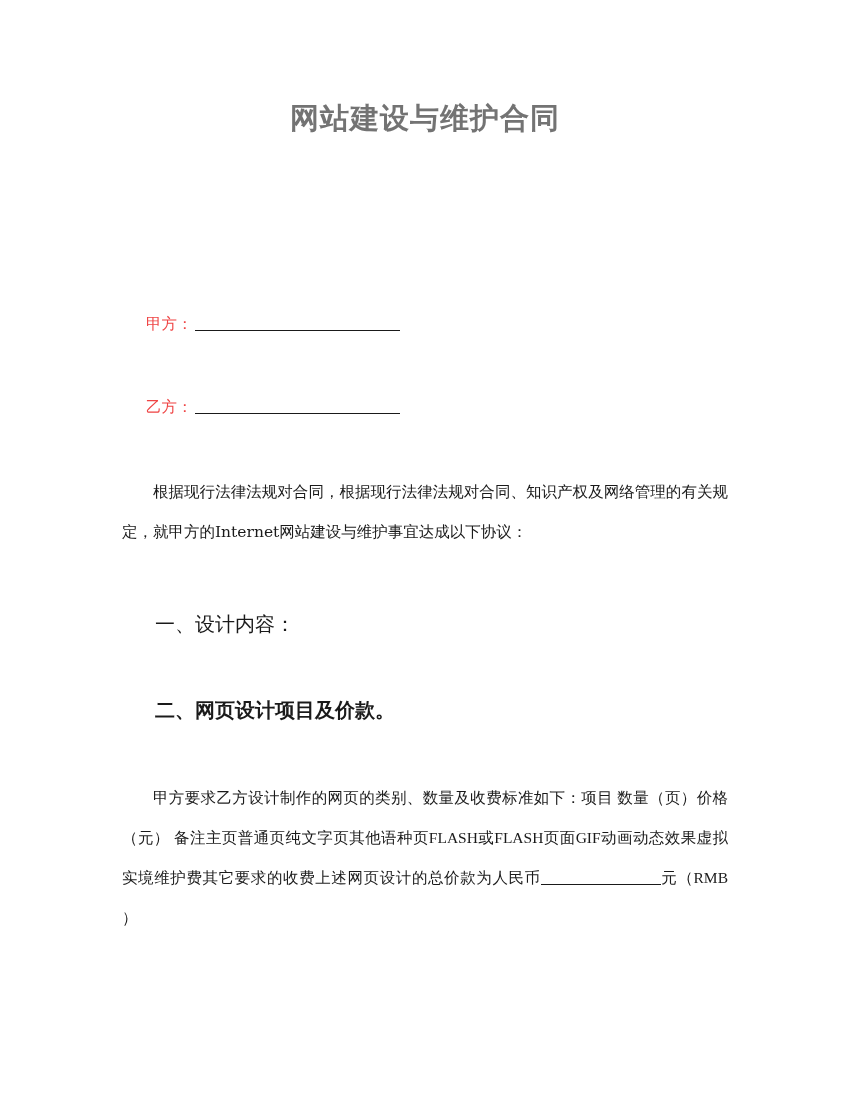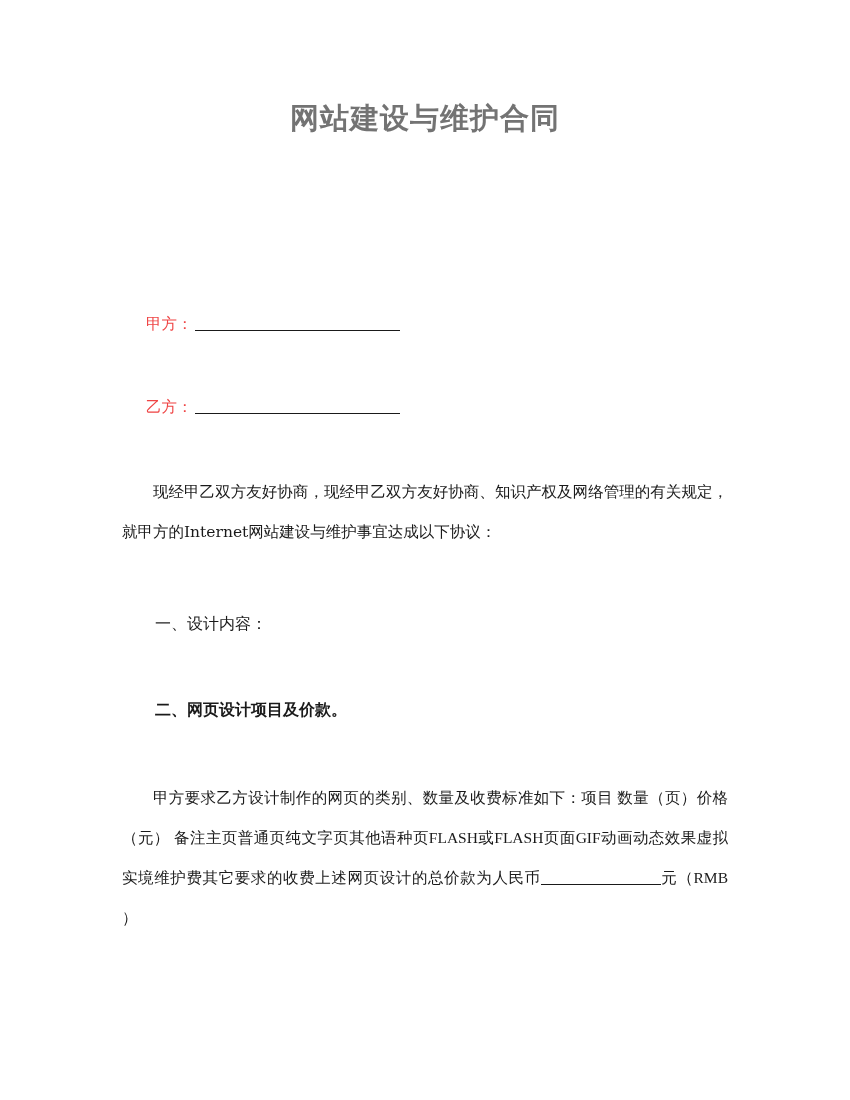--- a/index.html
+++ b/index.html
@@ -81,21 +81,21 @@
     text-justify: inter-ideograph;
     color: #1a1a1a;
   }
   .para.indent {
     text-indent: 2em;
   }
 
   .section-head {
     position: absolute;
     left: 33px;
-    font-size: 16px;
+    font-size: 20px;
     line-height: 24px;
     color: #1a1a1a;
     white-space: nowrap;
   }
 
   .inline-blank {
     display: inline-block;
     width: 120px;
     border-bottom: 1.3px solid #1a1a1a;
     height: 14px;
@@ -120,21 +120,21 @@
   <div class="body-block">
 
     <div class="field-row" id="party-a">
       <span class="field-label">甲方：</span><span class="field-blank"></span>
     </div>
 
     <div class="field-row" id="party-b">
       <span class="field-label">乙方：</span><span class="field-blank"></span>
     </div>
 
-    <div class="para indent" id="intro-para">现经甲乙双方友好协商，现经甲乙双方友好协商、知识产权及网络管理的有关规定，就甲方的Internet网站建设与维护事宜达成以下协议：</div>
+    <div class="para indent" id="intro-para">根据现行法律法规对合同，根据现行法律法规对合同、知识产权及网络管理的有关规定，就甲方的Internet网站建设与维护事宜达成以下协议：</div>
 
     <div class="section-head" id="section-one">一、设计内容：</div>
 
     <div class="section-head" id="section-two">二、网页设计项目及价款。</div>
 
     <div class="para indent" id="pricing-para"><span>甲方要求乙方设计制作的网页的类别、数量及收费标准如下：项目 数量（页）价格（元） 备注主页普通页纯文字页其他语种页FLASH或FLASH页面GIF动画动态效果虚拟实境维护费其它要求的收费上述网页设计的总价款为人民币</span><span class="inline-blank"></span><span>元（RMB ）</span></div>
 
   </div>
 
 </div>

